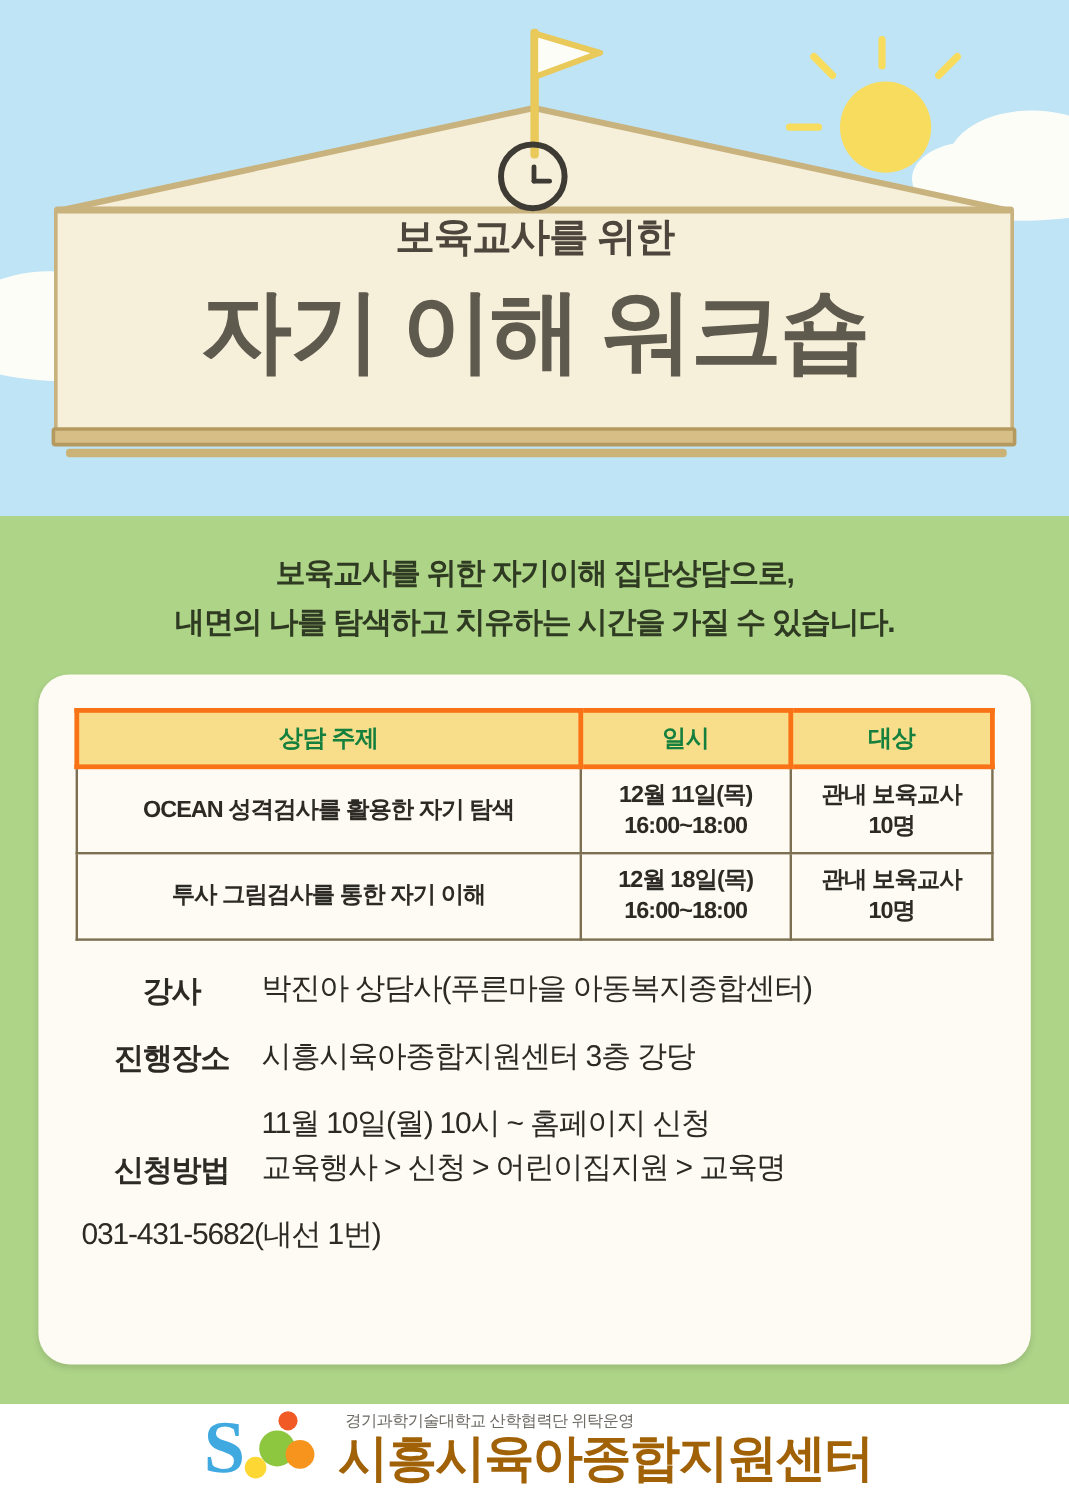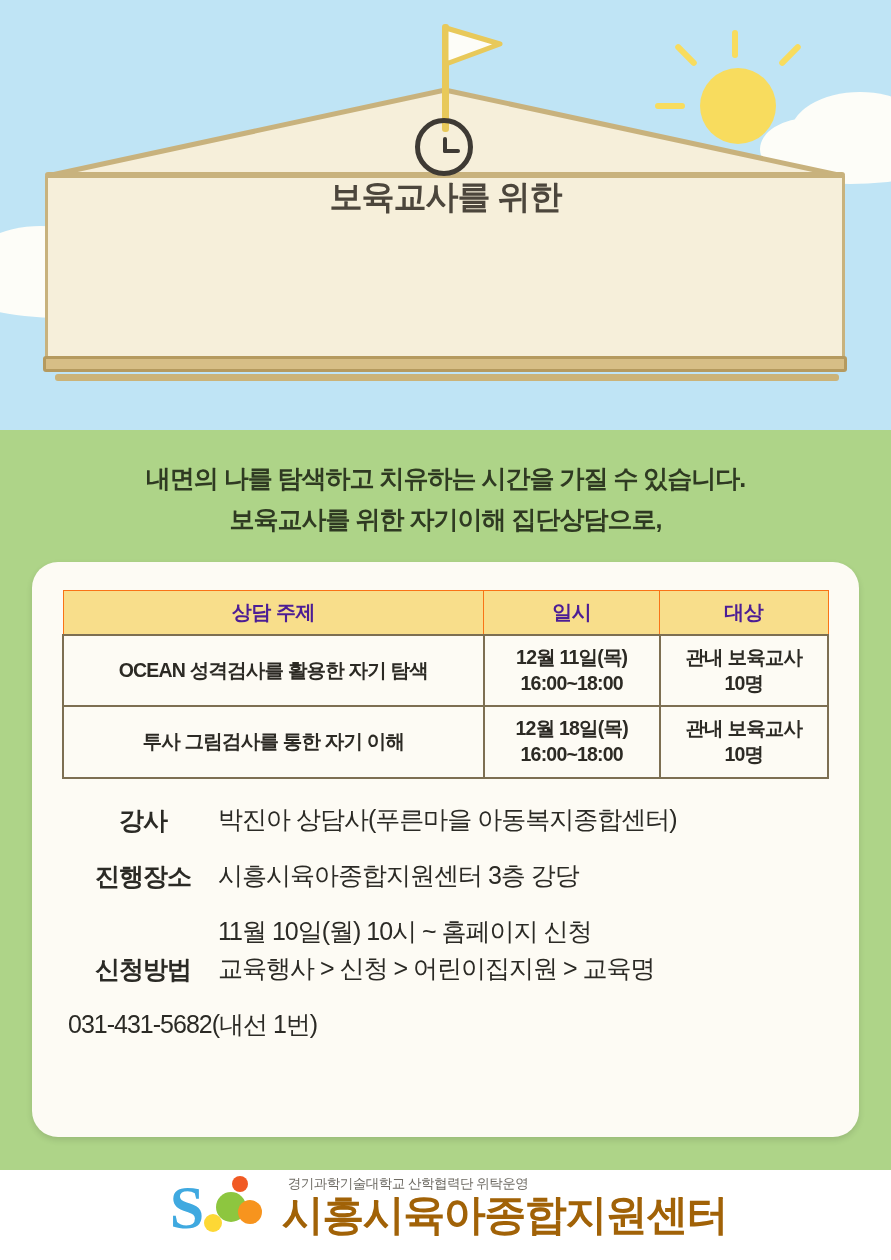--- a/index.html
+++ b/index.html
@@ -172,22 +172,22 @@
     padding: 26px 30px;
   }
 
   table.schedule {
     width: 100%;
     border-collapse: collapse;
     margin-top: 2px;
   }
   table.schedule th {
     background: #f8de8b;
-    border: 1px solid #f97316;
-    color: #4c1d95;
+    border: 4px solid #f97316;
+    color: #15803d;
     font-size: 20px;
     font-weight: bold;
     padding: 8px 4px;
     letter-spacing: -0.5px;
   }
   table.schedule td {
     border: 2px solid #7d6f52;
     text-align: center;
     font-size: 19.5px;
     font-weight: bold;
@@ -324,28 +324,29 @@
     </svg>
   </div>
 
   <div class="clock">
     <div class="clock-h"></div>
     <div class="clock-m"></div>
   </div>
 
   <div class="title-wrap">
     <div class="title-sub">보육교사를 위한</div>
+    <div class="title-main">자기 이해 워크숍</div>
   </div>
 </div>
 
 <div class="green">
 
   <div class="lead">
+    <div>보육교사를 위한 자기이해 집단상담으로,</div>
     <div>내면의 나를 탐색하고 치유하는 시간을 가질 수 있습니다.</div>
-    <div>보육교사를 위한 자기이해 집단상담으로,</div>
   </div>
 
   <div class="card">
 
     <table class="schedule">
       <thead>
         <tr>
           <th class="col-topic">상담 주제</th>
           <th class="col-when">일시</th>
           <th class="col-who">대상</th>

